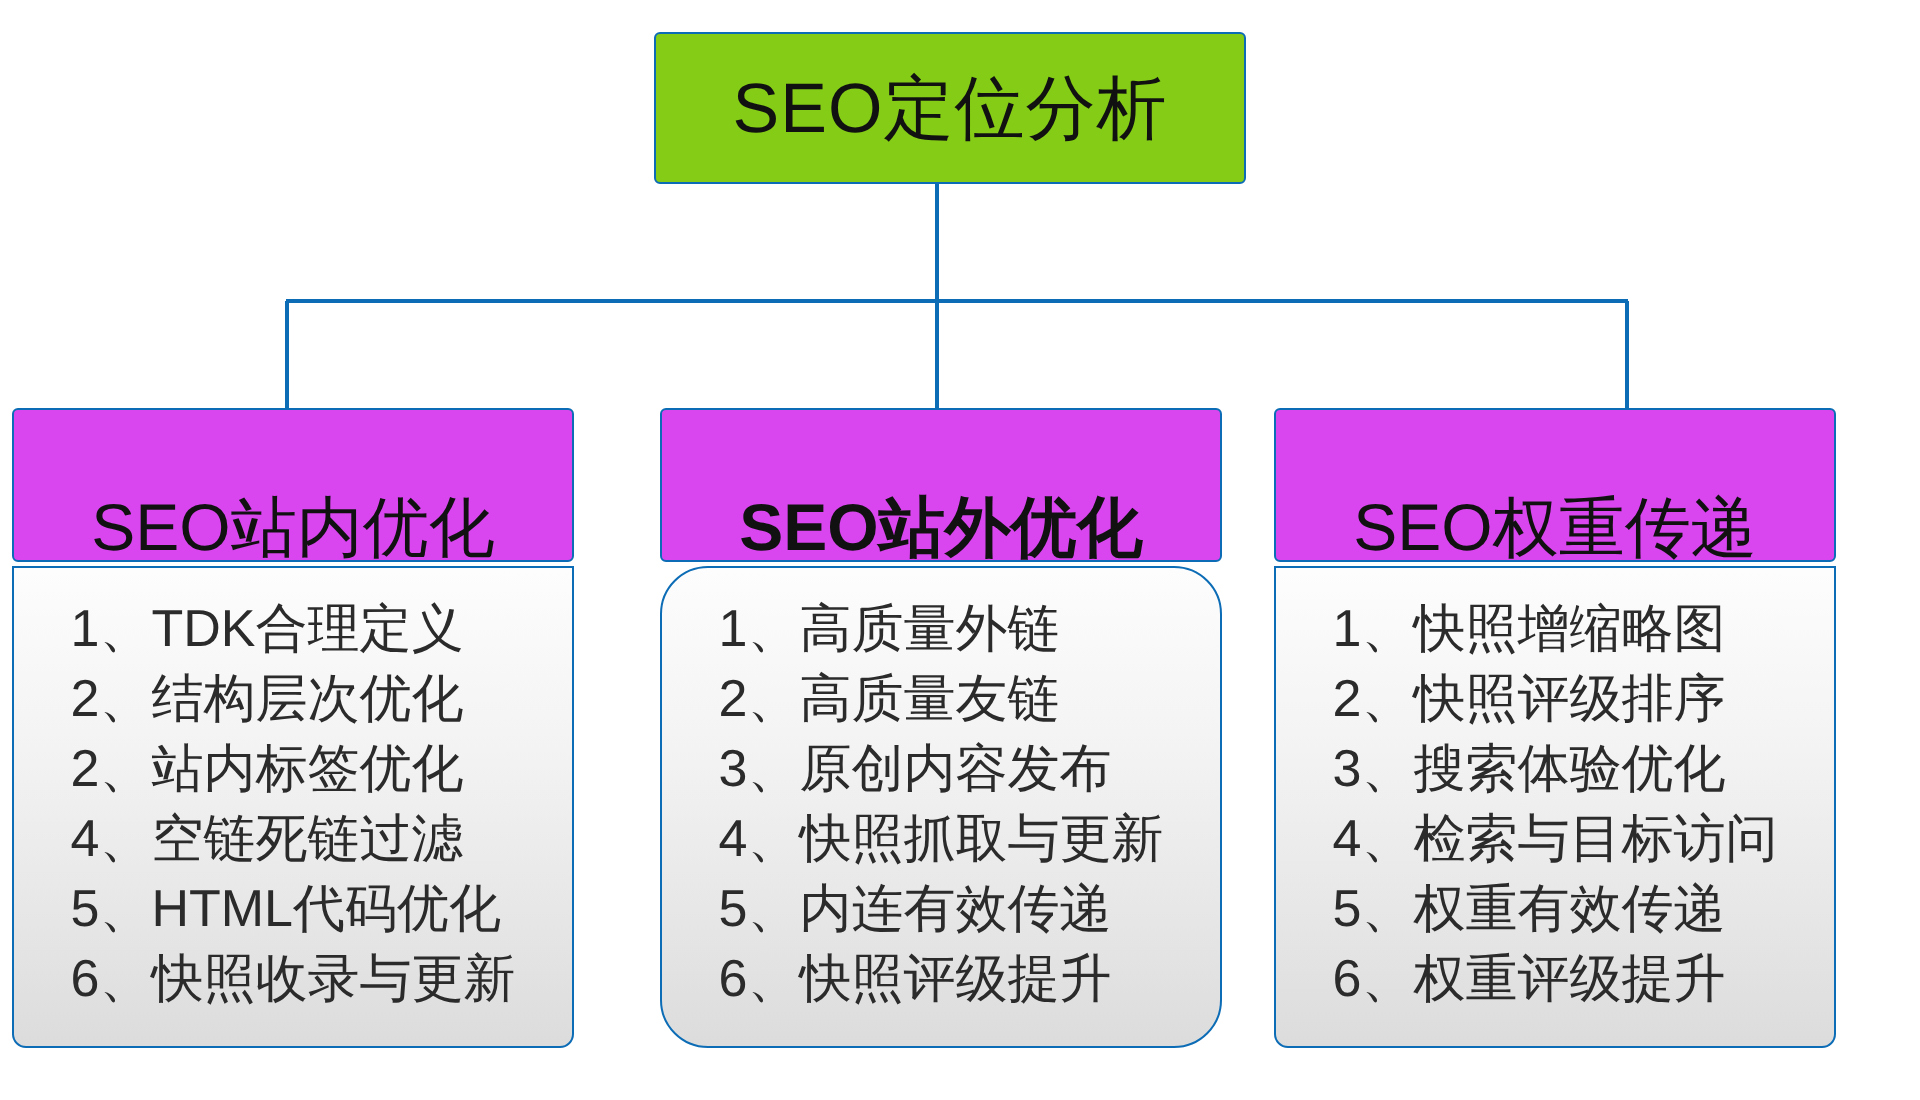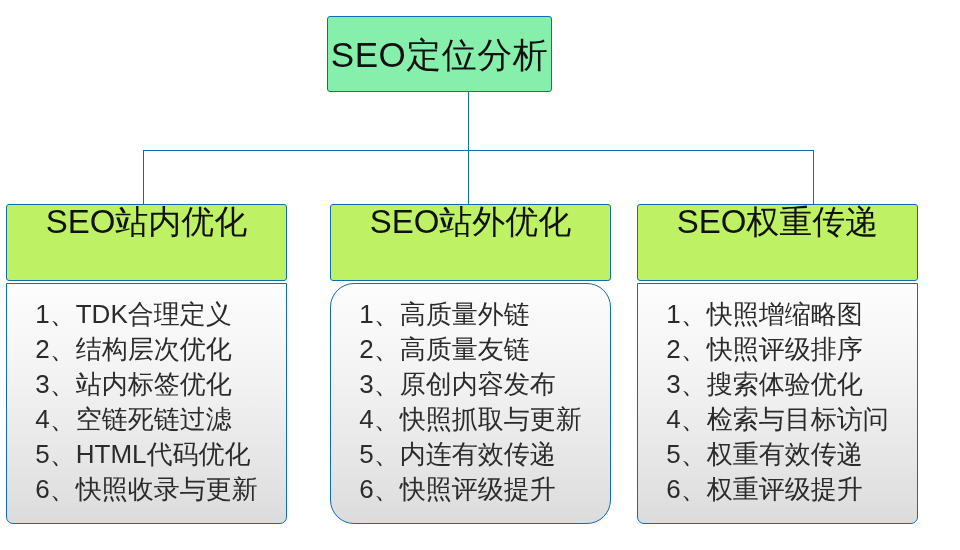--- a/index.html
+++ b/index.html
@@ -27,24 +27,24 @@
     width: 960px;
     height: 550px;
     pointer-events: none;
   }
 
   
   .root-box {
     position: absolute;
     left: 327px;
     top: 16px;
-    width: 225px;
+    width: 296px;
     height: 76px;
     box-sizing: border-box;
-    background: #86efac;
+    background: #84cc16;
     border: 1.6px solid #0c6cb5;
     border-radius: 3px;
     display: flex;
     align-items: center;
     justify-content: center;
   }
   .root-title {
     font-size: 35px;
     color: #111111;
     letter-spacing: 0.5px;
@@ -59,25 +59,25 @@
     width: 281px;
   }
   .col-1 { left: 6px; }
   .col-2 { left: 330px; }
   .col-3 { left: 637px; }
 
   .col-header {
     box-sizing: border-box;
     width: 100%;
     height: 77px;
-    background: #bef264;
+    background: #d946ef;
     border: 1.6px solid #0c6cb5;
     border-radius: 3px;
     display: flex;
-    align-items: flex-start;
+    align-items: flex-end;
     justify-content: center;
   }
   .col-header-text {
     font-size: 33px;
     color: #111111;
     line-height: 1;
     white-space: nowrap;
   }
 
   .col-body {
@@ -125,30 +125,30 @@
   </div>
 
   <div class="column col-1">
     <div class="col-header" style="border-color: rgb(12, 108, 181);">
       <span class="col-header-text">SEO站内优化</span>
     </div>
     <div class="col-body" style="border-color: rgb(12, 108, 181);">
       <ul class="item-list">
         <li class="item">1、TDK合理定义</li>
         <li class="item">2、结构层次优化</li>
-        <li class="item">3、站内标签优化</li>
+        <li class="item">2、站内标签优化</li>
         <li class="item">4、空链死链过滤</li>
         <li class="item">5、HTML代码优化</li>
         <li class="item">6、快照收录与更新</li>
       </ul>
     </div>
   </div>
 
   <div class="column col-2">
-    <div class="col-header" style="border-color: rgb(12, 108, 181);">
+    <div class="col-header" style="border-color: rgb(12, 108, 181); font-weight: bold;">
       <span class="col-header-text">SEO站外优化</span>
     </div>
     <div class="col-body" style="border-color: rgb(12, 108, 181); border-radius: 24px;">
       <ul class="item-list">
         <li class="item">1、高质量外链</li>
         <li class="item">2、高质量友链</li>
         <li class="item">3、原创内容发布</li>
         <li class="item">4、快照抓取与更新</li>
         <li class="item">5、内连有效传递</li>
         <li class="item">6、快照评级提升</li>

